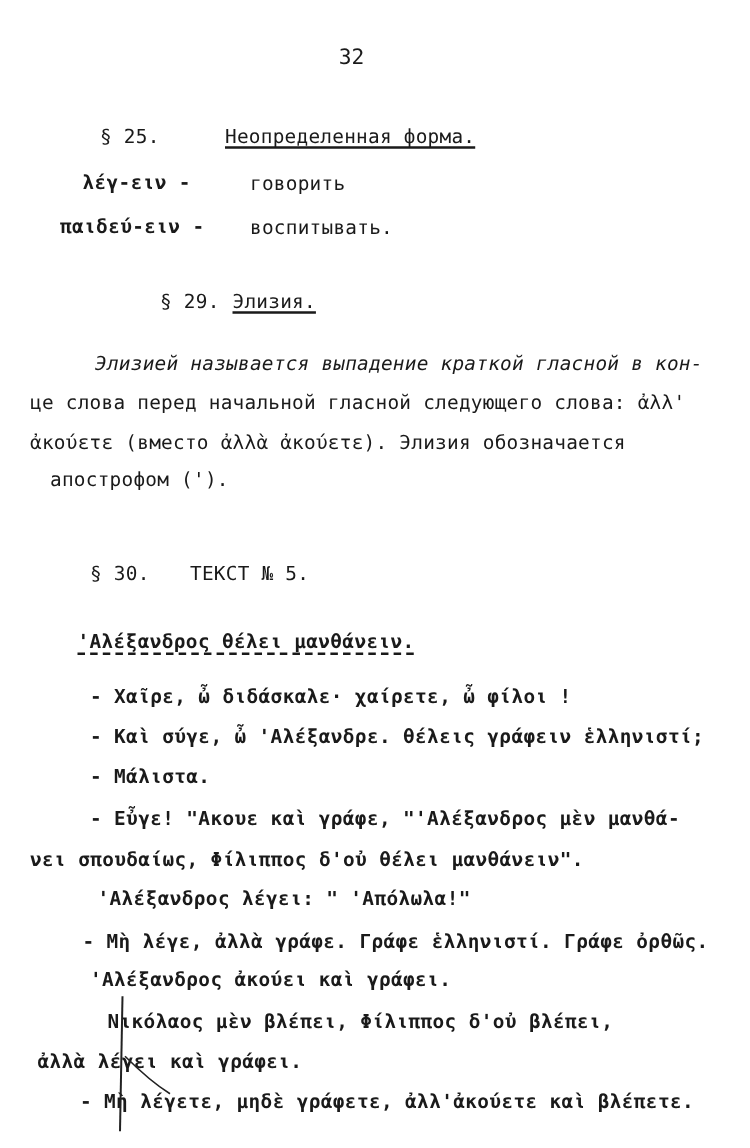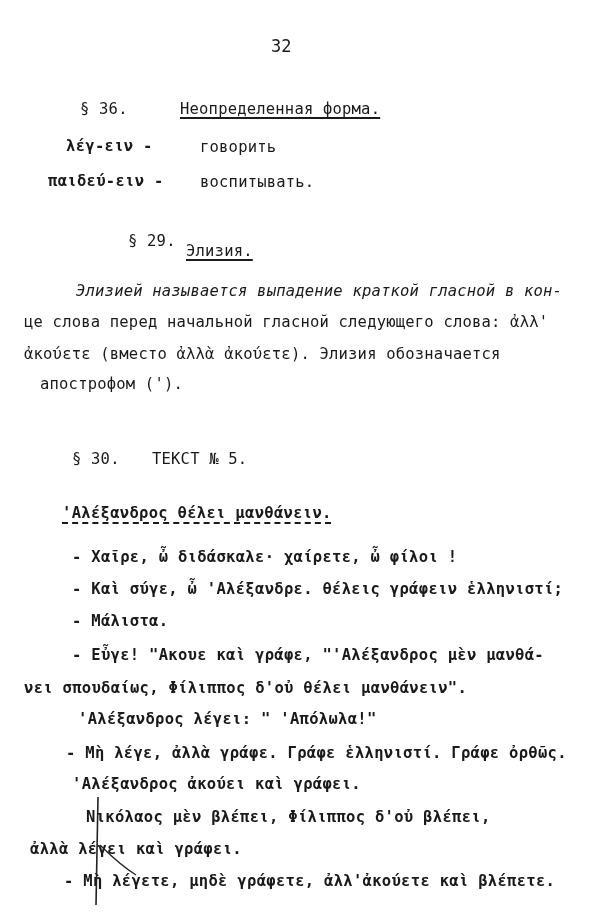--- a/index.html
+++ b/index.html
@@ -14,29 +14,29 @@
     .gr { font-family: "DejaVu Sans Mono", "Liberation Mono", monospace; font-size: 15.5px; font-weight: bold; letter-spacing: 0.3px; }
     .u { text-decoration: underline; text-decoration-thickness: 2px; text-underline-offset: 3px; }
     .ud { text-decoration: underline dashed; text-decoration-thickness: 2px; text-underline-offset: 4px; }
     .pagenum { font-size: 17px; }
   </style>
 </head>
 <body>
 
 <div class="abs pagenum" style="left:271px; top:36px;">32</div>
 
-<div class="abs ru" style="left:80px; top:100px;">§ 36.</div>
+<div class="abs ru" style="left:80px; top:100px;">§ 25.</div>
 <div class="abs ru u" style="left:180px; top:100px;">Неопределенная форма.</div>
 <div class="abs gr" style="left:66px; top:137px;">λέγ-ειν -</div>
 <div class="abs ru" style="left:200px; top:138px;">говорить</div>
 <div class="abs gr" style="left:48px; top:172px;">παιδεύ-ειν -</div>
 <div class="abs ru" style="left:200px; top:173px;">воспитывать.</div>
 
 <div class="abs ru" style="left:80px; top:232px;margin-left:48px;">§ 29.</div>
-<div class="abs ru u" style="left:186px; top:232px;margin-top:10px;">Элизия.</div>
+<div class="abs ru u" style="left:186px; top:232px;">Элизия.</div>
 <div class="abs ru" style="left:76px; top:282px;font-style:italic;">Элизией называется выпадение краткой гласной в кон-</div>
 <div class="abs ru" style="left:24px; top:313px;">це слова перед начальной гласной следующего слова: ἀλλ'</div>
 <div class="abs ru" style="left:24px; top:345px;">ἀκούετε (вместо ἀλλὰ ἀκούετε).  Элизия обозначается</div>
 <div class="abs ru" style="left:24px; top:375px;margin-left:16px;">апострофом (').</div>
 
 <div class="abs ru" style="left:72px; top:450px;">§ 30.</div>
 <div class="abs ru" style="left:152px; top:450px;">ТЕКСТ № 5.</div>
 <div class="abs gr ud" style="left:62px; top:504px;">'Αλέξανδρος θέλει μανθάνειν.</div>
 
 <div class="abs gr" style="left:72px; top:548px;">- Χαῖρε, ὦ διδάσκαλε· χαίρετε, ὦ φίλοι !</div>

